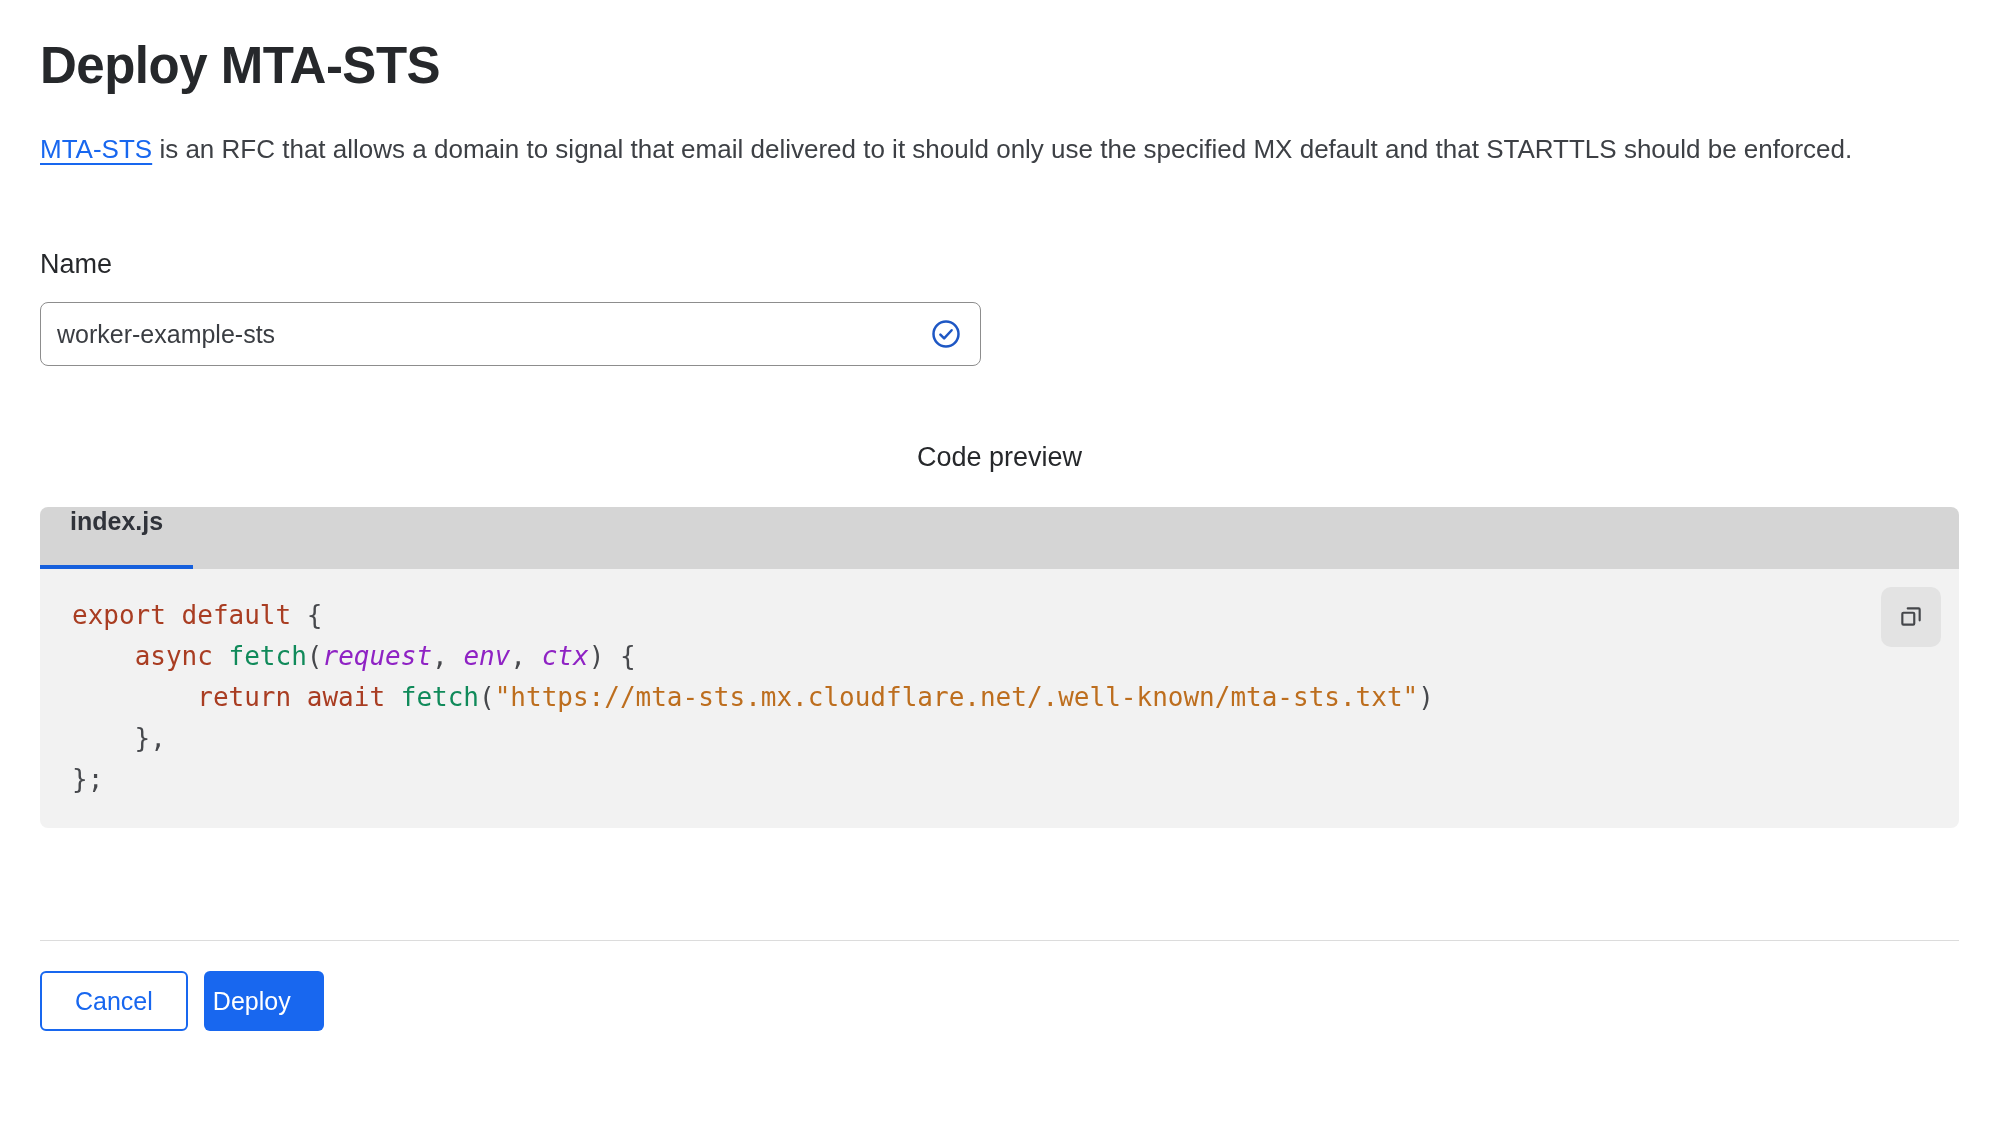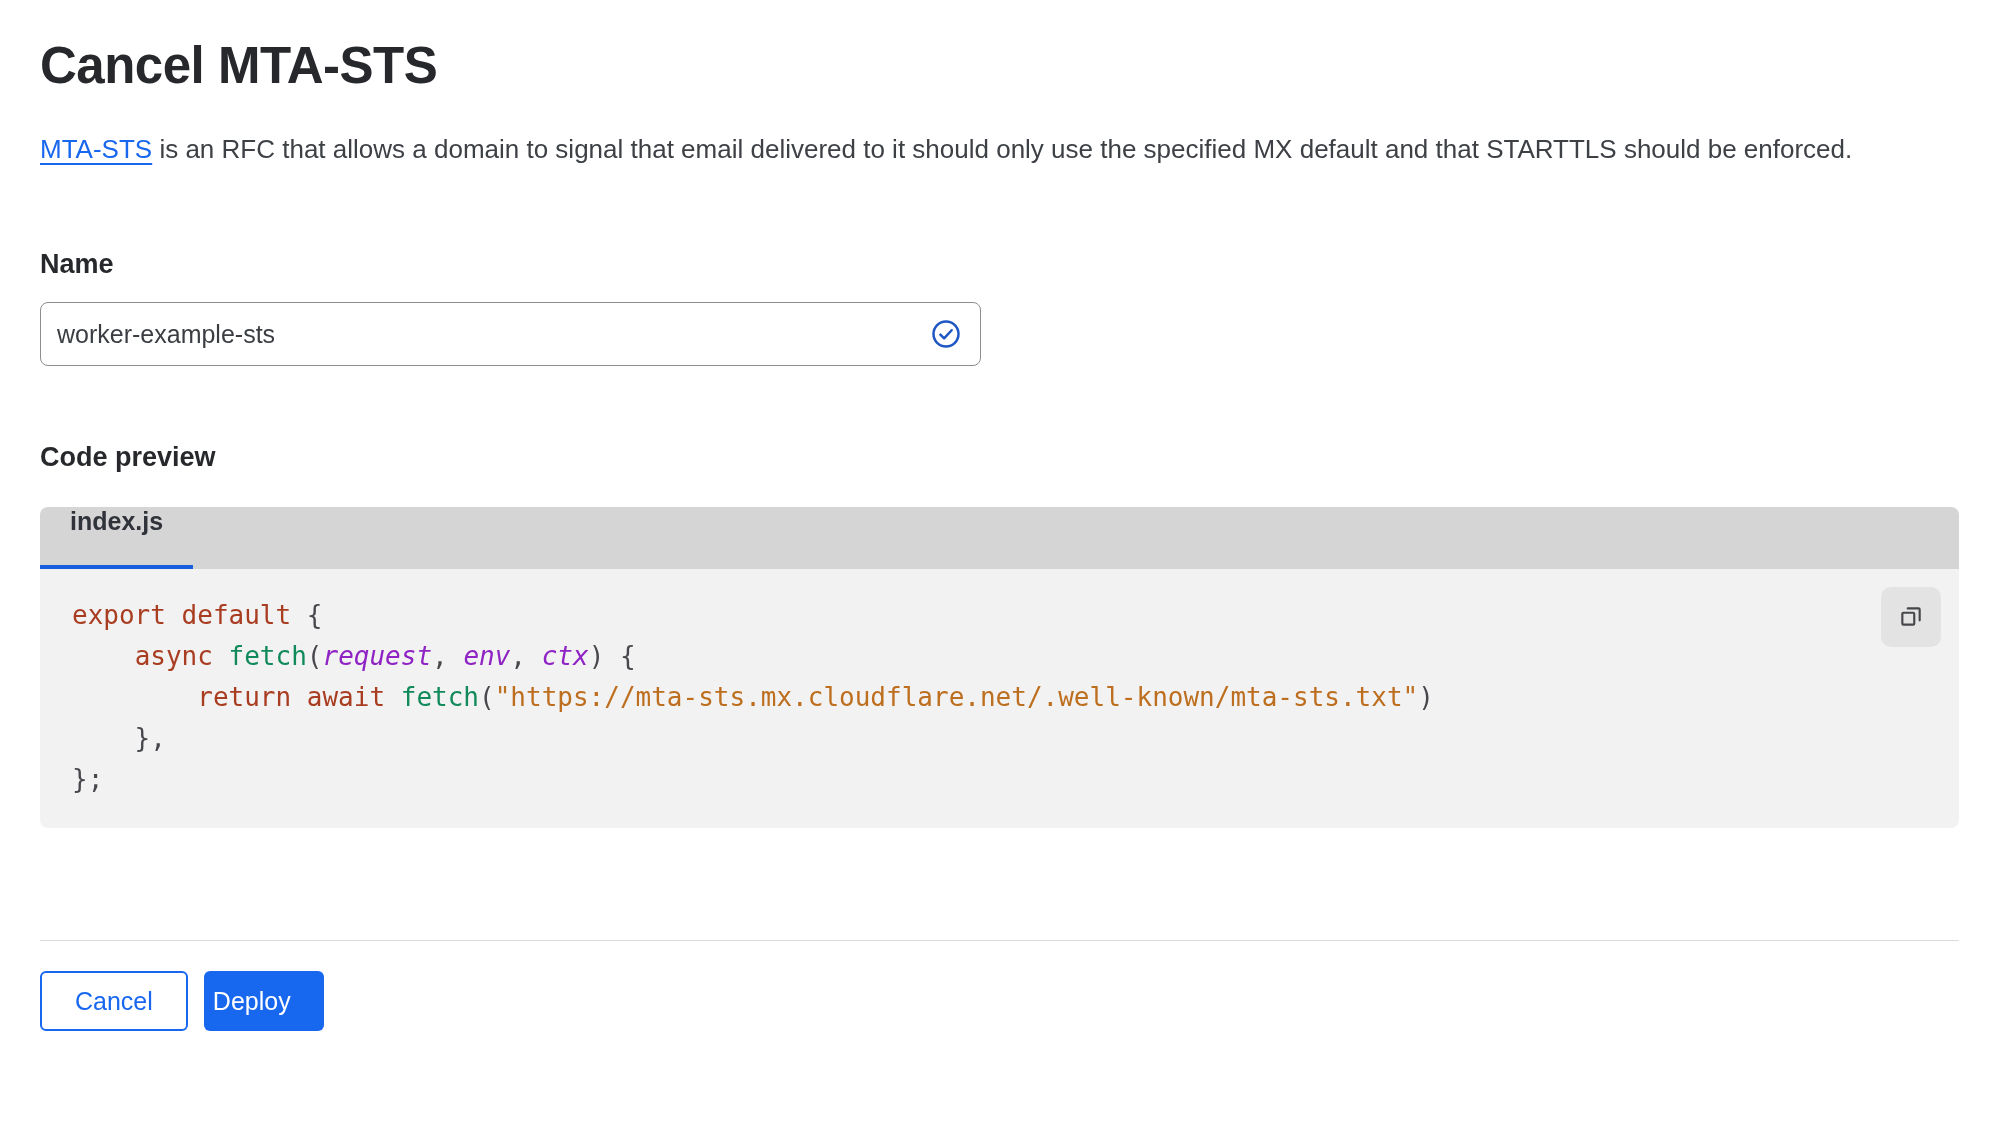--- a/index.html
+++ b/index.html
@@ -30,21 +30,21 @@
   .intro a {
     color: var(--accent, #1867ef);
     text-decoration: underline;
     text-underline-offset: 5px;
     cursor: pointer;
   }
 
   .field-label, .section-label {
     display: block;
     font-size: 27px;
-    font-weight: 700;
+    font-weight: 400;
     color: #26282b;
   }
   .field-label { margin-top: 78px; }
 
   .input-wrap {
     position: relative;
     margin-top: 22px;
     width: 941px;
     height: 64px;
   }
@@ -60,21 +60,21 @@
     background: #fff;
   }
   .valid-icon {
     position: absolute;
     right: 20px; top: 50%;
     transform: translateY(-50%);
     width: 30px; height: 30px;
     display: flex; align-items: center; justify-content: center;
   }
 
-  .section-label { margin-top: 76px; }
+  .section-label { margin-top: 76px; text-align: center; }
 
   .code-card {
     margin-top: 34px;
     border-radius: 8px;
     overflow: hidden;
   }
   .tab-bar {
     background: var(--tabbar-bg, #d5d5d5);
     height: 62px;
     display: flex;
@@ -154,21 +154,21 @@
     border: none;
     color: #ffffff;
     padding-left: 9px;
   }
 </style>
 </head>
 <body>
 
 <div class="page">
 
-  <h1 class="page-title">Cancel MTA-STS</h1>
+  <h1 class="page-title">Deploy MTA-STS</h1>
 
   <p class="intro"><a href="#">MTA-STS</a><span> is an RFC that allows a domain to signal that email delivered to it should only use the specified MX default and that STARTTLS should be enforced.</span></p>
 
   <label class="field-label">Name</label>
   <div class="input-wrap">
     <input class="text-input" type="text" value="worker-example-sts" style="">
     <span class="valid-icon">
       <svg width="30" height="30" viewBox="0 0 24 24" fill="none" stroke="var(--check-icon, #1e57c4)" stroke-width="2" stroke-linecap="round" stroke-linejoin="round">
         <circle cx="12" cy="12" r="10"></circle>
         <polyline points="7.5,12.5 10.5,15.5 16.5,9"></polyline>

